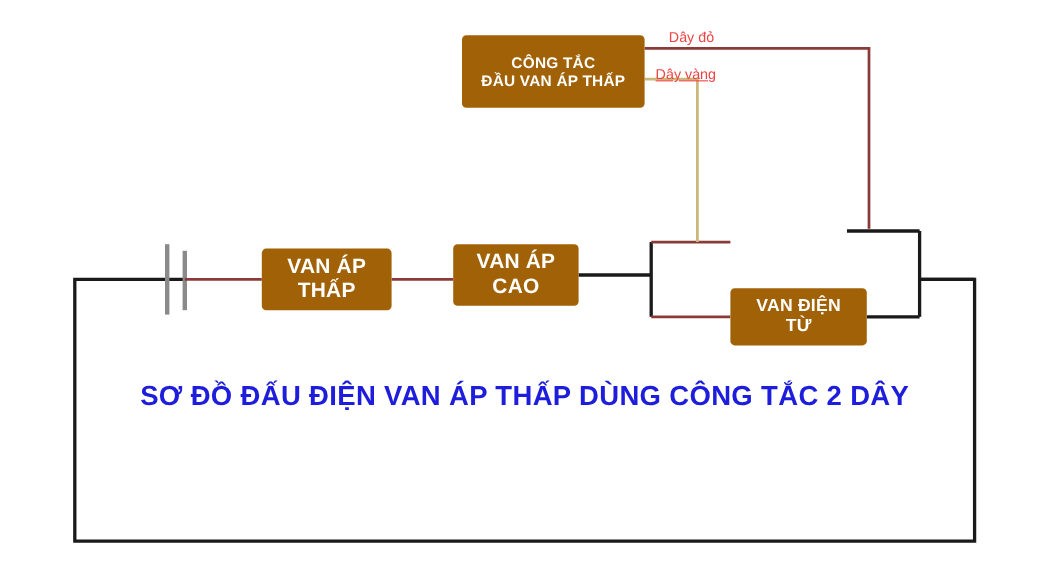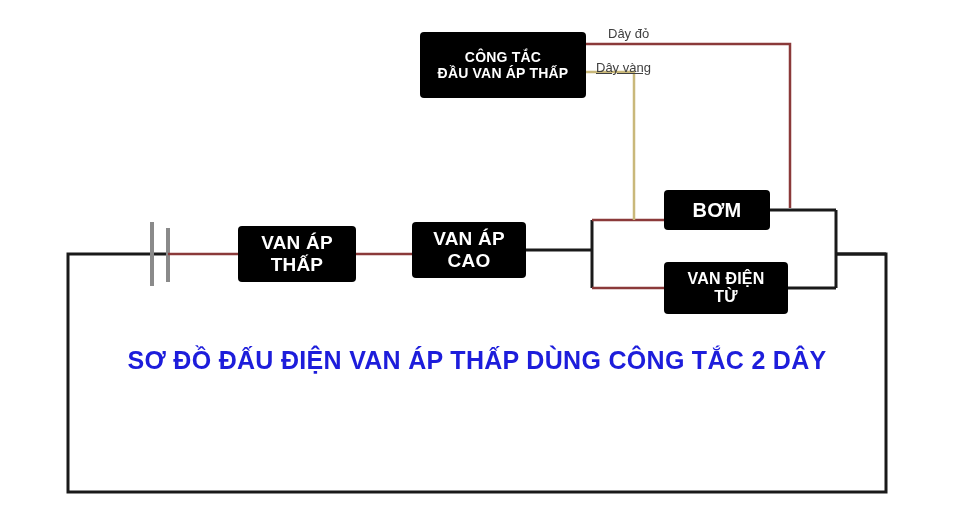--- a/index.html
+++ b/index.html
@@ -17,21 +17,21 @@
   }
   svg.wires {
     position: absolute;
     left: 0;
     top: 0;
     width: 954px;
     height: 525px;
   }
   .box {
     position: absolute;
-    background: #000000;
+    background: #a16207;
     color: #ffffff;
     font-weight: bold;
     display: flex;
     align-items: center;
     justify-content: center;
     text-align: center;
     border-radius: 4px;
     line-height: 1.15;
     letter-spacing: 0.2px;
     box-sizing: border-box;
@@ -52,21 +52,21 @@
   #box-pump {
     left: 664px; top: 190px; width: 106px; height: 40px;
     font-size: 20px;
   }
   #box-solenoid {
     left: 664px; top: 262px; width: 124px; height: 52px;
     font-size: 16px;
   }
   .wire-label {
     position: absolute;
-    color: #404040;
+    color: #ef4444;
     font-size: 13px;
     white-space: nowrap;
   }
   #label-red { left: 608px; top: 26px; }
   #label-yellow { left: 596px; top: 60px; text-decoration: underline; }
   #title {
     position: absolute;
     left: 0;
     top: 346px;
     width: 954px;
@@ -119,23 +119,20 @@
   <div class="box" id="box-lowvalve">
     <span>VAN ÁP
 THẤP</span>
   </div>
 
   <div class="box" id="box-highvalve">
     <span>VAN ÁP
 CAO</span>
   </div>
 
-  <div class="box" id="box-pump">
-    <span>BƠM</span>
-  </div>
 
   <div class="box" id="box-solenoid">
     <span>VAN ĐIỆN
 TỪ</span>
   </div>
 
   <div class="wire-label" id="label-red">Dây đỏ</div>
   <div class="wire-label" id="label-yellow">Dây vàng</div>
 
   <div id="title">SƠ ĐỒ ĐẤU ĐIỆN VAN ÁP THẤP DÙNG CÔNG TẮC 2 DÂY</div>

